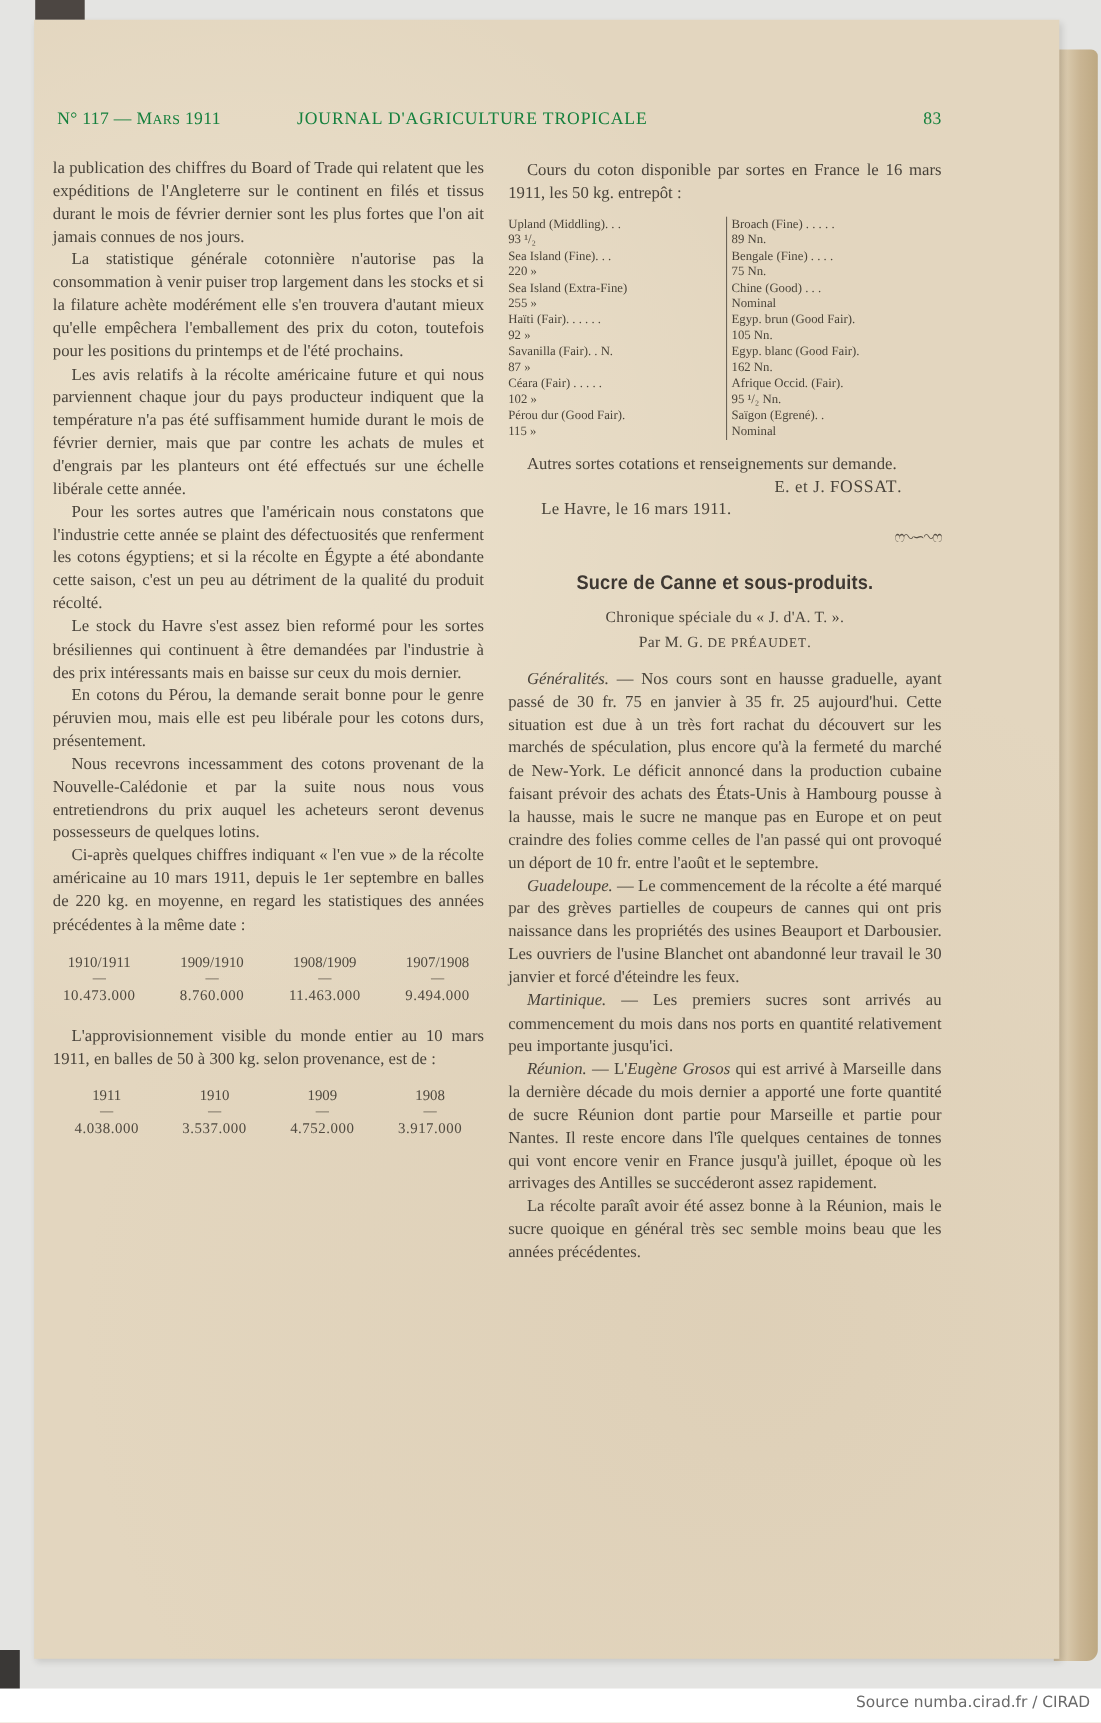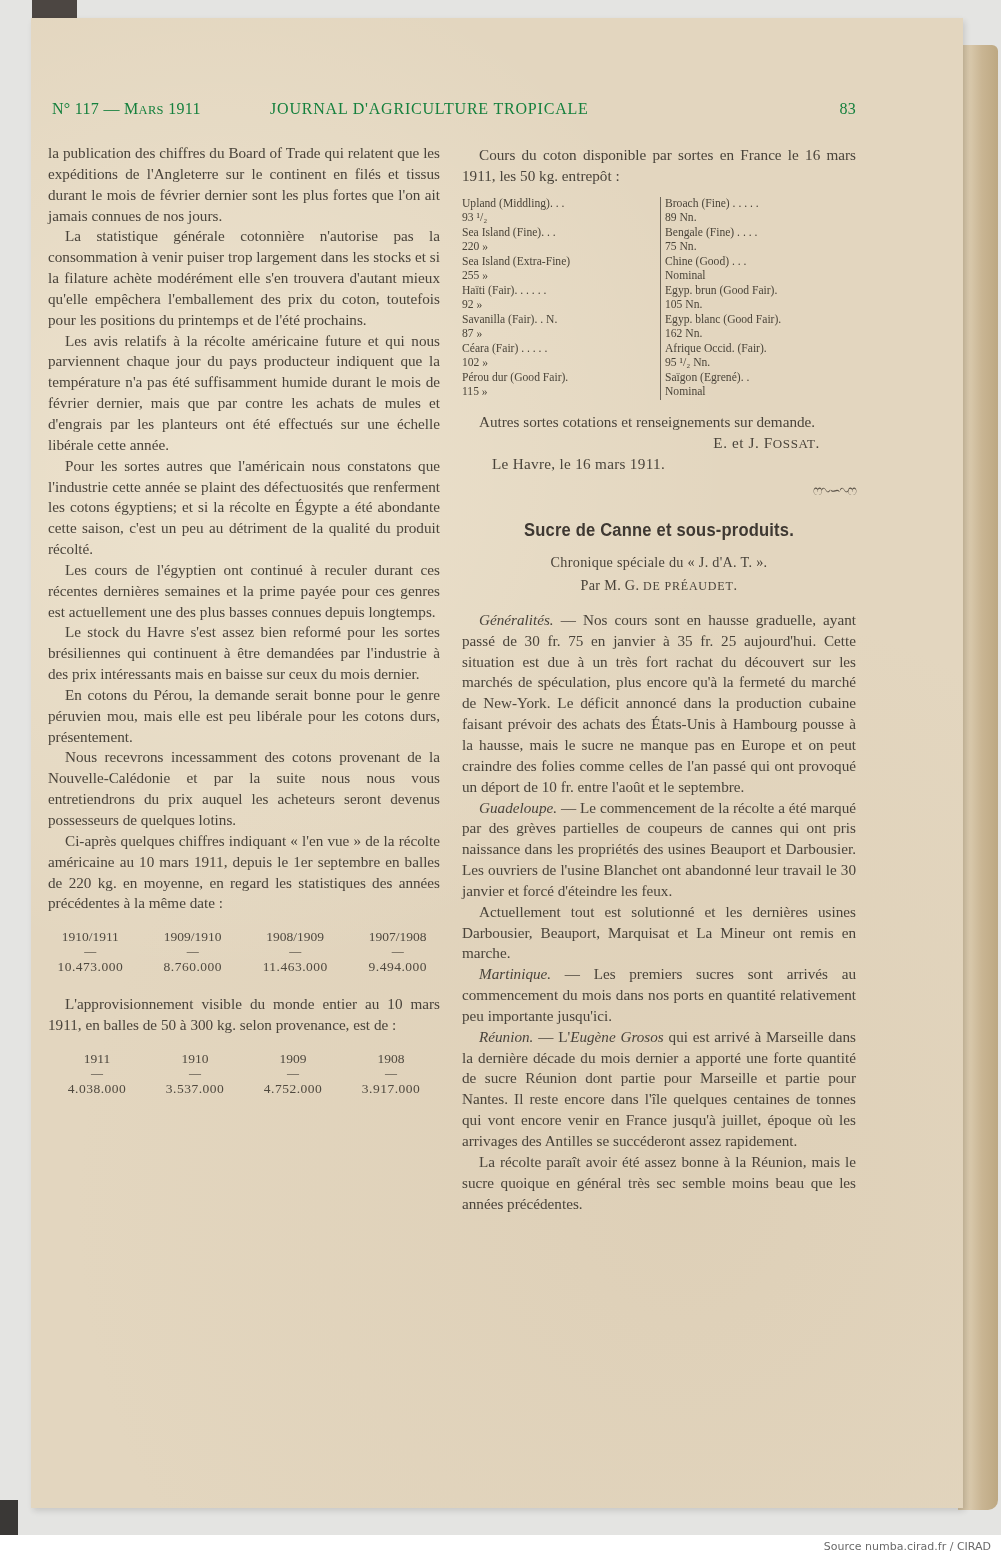--- a/index.html
+++ b/index.html
@@ -52,34 +52,34 @@
   .stats-2 { margin-top: 14px; }
 
   .price-table { display: grid; grid-template-columns: 198px 196px; font-size: 11.6px; line-height: 14.5px; margin-top: 10px; color: #4a4439; }
   .pt-col { }
   .pt-col.right-col { border-left: 1px solid #6b6357; padding-left: 4px; }
   .pt-row { display: flex; justify-content: space-between; white-space: nowrap; flex-direction: column; }
   .pt-row .nm { }
   .pt-row .pr { padding-right: 4px; }
 
   .signature { text-align: right; padding-right: 36px; letter-spacing: 0.6px; }
-  .signature .sc { font-size: 13px; }
+  .signature .sc { font-size: 16px; }
   .dateline { text-indent: 30px; letter-spacing: 0.3px; }
   .ornament { text-align: right; margin: 6px 0 10px 0; font-size: 14px; color: #5a5247; letter-spacing: -1px; }
   .section-title {
     text-align: center; font-family: "Liberation Sans", "DejaVu Sans", sans-serif; font-weight: bold;
     font-size: 18px; color: #3e3832; margin: 18px 0 10px 0; letter-spacing: 0.2px; transform: scaleX(0.92);
   }
   .subhead { text-align: center; font-size: 14.2px; line-height: 23px; letter-spacing: 0.3px; }
   .subhead .sc { font-size: 12px; letter-spacing: 0.8px; }
   .byline { margin-bottom: 12px; }
   em { font-style: italic; }
 
   .source {
-    position: absolute; right: 10px; top: 1540px; font-family: "DejaVu Sans", sans-serif; font-size: 11px; color: #6a6a6a;
+    position: absolute; right: 10px; top: 1540px; font-family: "DejaVu Sans", sans-serif; font-size: 14px; color: #6a6a6a;
   }
 </style>
 </head>
 <body>
 
 <div class="scan-bg"></div>
 <div class="scan-dark-tl"></div>
 <div class="scan-dark-bl"></div>
 <div class="page-stack"></div>
 
@@ -93,21 +93,20 @@
   </span>
   <span class="center">JOURNAL D'AGRICULTURE TROPICALE</span>
   <span class="right">83</span>
 </div>
 
 <div class="col col-left">
   <p class="noindent">la publication des chiffres du Board of Trade qui relatent que les expéditions de l'Angleterre sur le continent en filés et tissus durant le mois de février dernier sont les plus fortes que l'on ait jamais connues de nos jours.</p>
   <p>La statistique générale cotonnière n'autorise pas la consommation à venir puiser trop largement dans les stocks et si la filature achète modérément elle s'en trouvera d'autant mieux qu'elle empêchera l'emballement des prix du coton, toutefois pour les positions du printemps et de l'été prochains.</p>
   <p>Les avis relatifs à la récolte américaine future et qui nous parviennent chaque jour du pays producteur indiquent que la température n'a pas été suffisamment humide durant le mois de février dernier, mais que par contre les achats de mules et d'engrais par les planteurs ont été effectués sur une échelle libérale cette année.</p>
   <p>Pour les sortes autres que l'américain nous constatons que l'industrie cette année se plaint des défectuosités que renferment les cotons égyptiens; et si la récolte en Égypte a été abondante cette saison, c'est un peu au détriment de la qualité du produit récolté.</p>
-  <p>Les cours de l'égyptien ont continué à reculer durant ces récentes dernières semaines et la prime payée pour ces genres est actuellement une des plus basses connues depuis longtemps.</p>
   <p>Le stock du Havre s'est assez bien reformé pour les sortes brésiliennes qui continuent à être demandées par l'industrie à des prix intéressants mais en baisse sur ceux du mois dernier.</p>
   <p>En cotons du Pérou, la demande serait bonne pour le genre péruvien mou, mais elle est peu libérale pour les cotons durs, présentement.</p>
   <p>Nous recevrons incessamment des cotons provenant de la Nouvelle-Calédonie et par la suite nous nous vous entretiendrons du prix auquel les acheteurs seront devenus possesseurs de quelques lotins.</p>
   <p>Ci-après quelques chiffres indiquant « l'en vue » de la récolte américaine au 10 mars 1911, depuis le 1er septembre en balles de 220 kg. en moyenne, en regard les statistiques des années précédentes à la même date :</p>
 
   <div class="stats stats-1">
     <div>
       <div class="yr">1910/1911</div>
       <div class="dash">—</div>
       <div class="val">10.473.000</div>
@@ -225,19 +224,18 @@
   <div class="signature"><span>E. et J. F</span><span class="sc">OSSAT</span><span>.</span></div>
   <div class="dateline">Le Havre, le 16 mars 1911.</div>
   <div class="ornament">ෆ∿∽∿ෆ</div>
 
   <div class="section-title">Sucre de Canne et sous-produits.</div>
   <div class="subhead">Chronique spéciale du « J. d'A. T. ».</div>
   <div class="subhead byline"><span>Par M. G. </span><span class="sc">DE PRÉAUDET</span><span>.</span></div>
 
   <p><em>Généralités.</em><span> — Nos cours sont en hausse graduelle, ayant passé de 30 fr. 75 en janvier à 35 fr. 25 aujourd'hui. Cette situation est due à un très fort rachat du découvert sur les marchés de spéculation, plus encore qu'à la fermeté du marché de New-York. Le déficit annoncé dans la production cubaine faisant prévoir des achats des États-Unis à Hambourg pousse à la hausse, mais le sucre ne manque pas en Europe et on peut craindre des folies comme celles de l'an passé qui ont provoqué un déport de 10 fr. entre l'août et le septembre.</span></p>
   <p><em>Guadeloupe.</em><span> — Le commencement de la récolte a été marqué par des grèves partielles de coupeurs de cannes qui ont pris naissance dans les propriétés des usines Beauport et Darbousier. Les ouvriers de l'usine Blanchet ont abandonné leur travail le 30 janvier et forcé d'éteindre les feux.</span></p>
-  <p>Actuellement tout est solutionné et les dernières usines Darbousier, Beauport, Marquisat et La Mineur ont remis en marche.</p>
   <p><em>Martinique.</em><span> — Les premiers sucres sont arrivés au commencement du mois dans nos ports en quantité relativement peu importante jusqu'ici.</span></p>
   <p><em>Réunion.</em><span> — L'</span><em>Eugène Grosos</em><span> qui est arrivé à Marseille dans la dernière décade du mois dernier a apporté une forte quantité de sucre Réunion dont partie pour Marseille et partie pour Nantes. Il reste encore dans l'île quelques centaines de tonnes qui vont encore venir en France jusqu'à juillet, époque où les arrivages des Antilles se succéderont assez rapidement.</span></p>
   <p>La récolte paraît avoir été assez bonne à la Réunion, mais le sucre quoique en général très sec semble moins beau que les années précédentes.</p>
 </div>
 
 <div class="source">Source numba.cirad.fr / CIRAD</div>
 
 </body></html>

